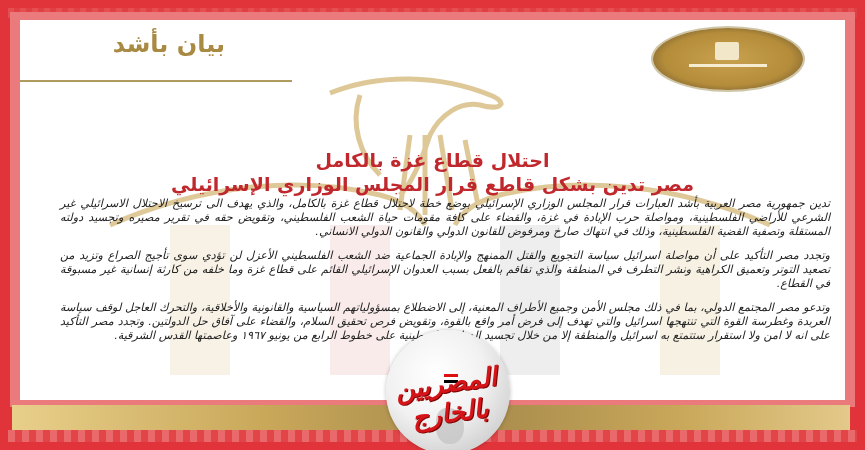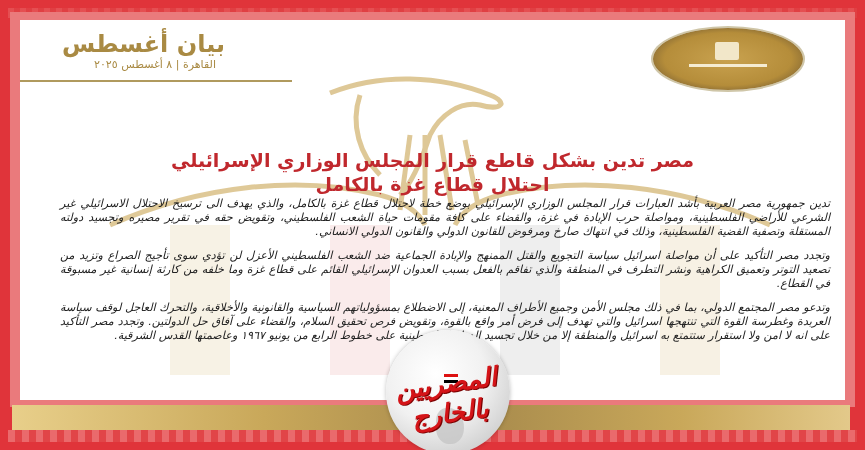--- a/index.html
+++ b/index.html
@@ -120,32 +120,31 @@
       <path d="M385 65 L398 130"></path>
     </g>
     <g opacity="0.35">
       <rect x="90" y="150" width="60" height="150" fill="#e9d9b4"></rect>
       <rect x="250" y="150" width="60" height="150" fill="#f2c7c7"></rect>
       <rect x="420" y="150" width="60" height="150" fill="#d0d0d0"></rect>
       <rect x="580" y="150" width="60" height="150" fill="#e9d9b4"></rect>
     </g>
   </svg>
 
-  <div class="header-title">بيان أغسطس</div>
-  <div class="header-date">القاهرة | ٨ أغسطس ٢٠٢٥</div>
+  <div class="header-title">بيان بأشد</div>
   <div class="header-rule"></div>
 
   <div class="seal">
     <div class="seal-emblem"></div>
     <div class="seal-text"></div>
   </div>
 
   <div class="headline">
+    <div>احتلال قطاع غزة بالكامل</div>
     <div>مصر تدين بشكل قاطع قرار المجلس الوزاري الإسرائيلي</div>
-    <div>احتلال قطاع غزة بالكامل</div>
   </div>
 
   <div class="body-text">
     <p>تدين جمهورية مصر العربية بأشد العبارات قرار المجلس الوزاري الإسرائيلي بوضع خطة لاحتلال قطاع غزة بالكامل، والذي يهدف الى ترسيخ الاحتلال الاسرائيلي غير الشرعي للأراضي الفلسطينية، ومواصلة حرب الإبادة في غزة، والقضاء على كافة مقومات حياة الشعب الفلسطيني، وتقويض حقه في تقرير مصيره وتجسيد دولته المستقلة وتصفية القضية الفلسطينية، وذلك في انتهاك صارخ ومرفوض للقانون الدولي والقانون الدولي الانساني.</p>
     <p>وتجدد مصر التأكيد على أن مواصلة اسرائيل سياسة التجويع والقتل الممنهج والإبادة الجماعية ضد الشعب الفلسطيني الأعزل لن تؤدي سوى تأجيج الصراع وتزيد من تصعيد التوتر وتعميق الكراهية ونشر التطرف في المنطقة والذي تفاقم بالفعل بسبب العدوان الإسرائيلي القائم على قطاع غزة وما خلفه من كارثة إنسانية غير مسبوقة في القطاع.</p>
     <p>وتدعو مصر المجتمع الدولي، بما في ذلك مجلس الأمن وجميع الأطراف المعنية، إلى الاضطلاع بمسؤولياتهم السياسية والقانونية والأخلاقية، والتحرك العاجل لوقف سياسة العربدة وغطرسة القوة التي تنتهجها اسرائيل والتي تهدف إلى فرض أمر واقع بالقوة، وتقويض فرص تحقيق السلام، والقضاء على آفاق حل الدولتين. وتجدد مصر التأكيد على انه لا امن ولا استقرار ستتمتع به اسرائيل والمنطقة إلا من خلال تجسيد الدولة الفلسطينية على خطوط الرابع من يونيو ١٩٦٧ وعاصمتها القدس الشرقية.</p>
   </div>
 </div>
 
 <div class="gold-band"></div>

